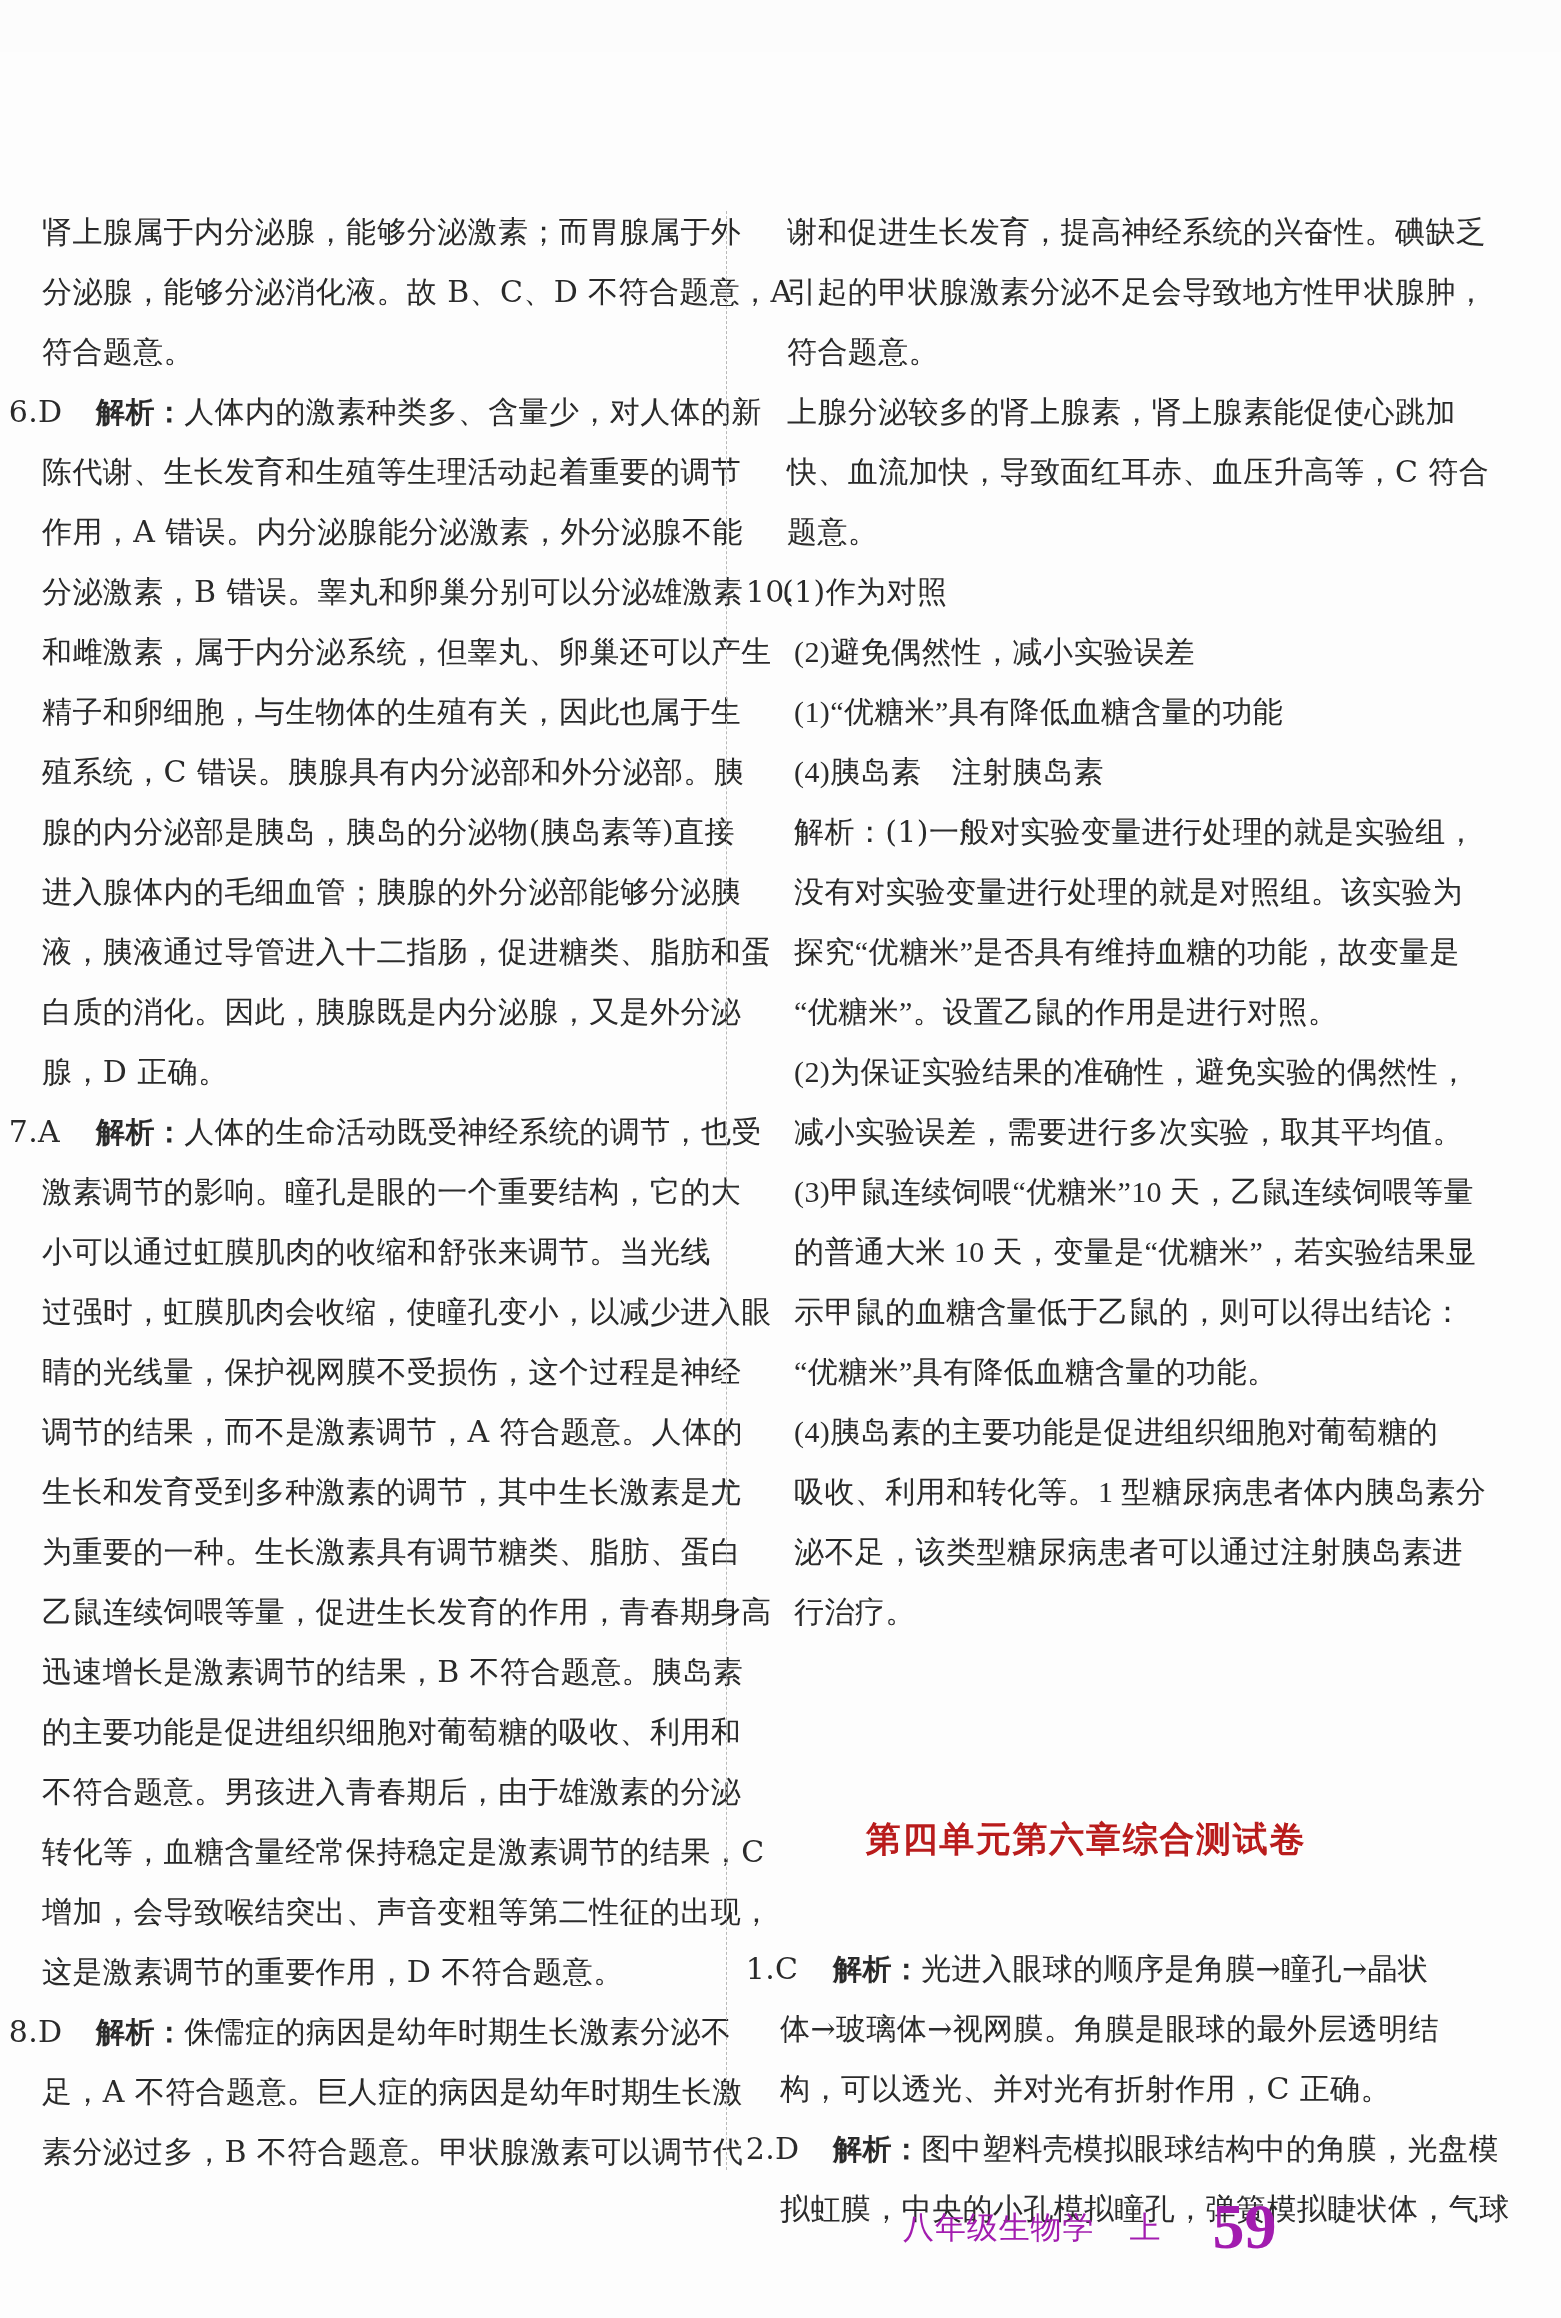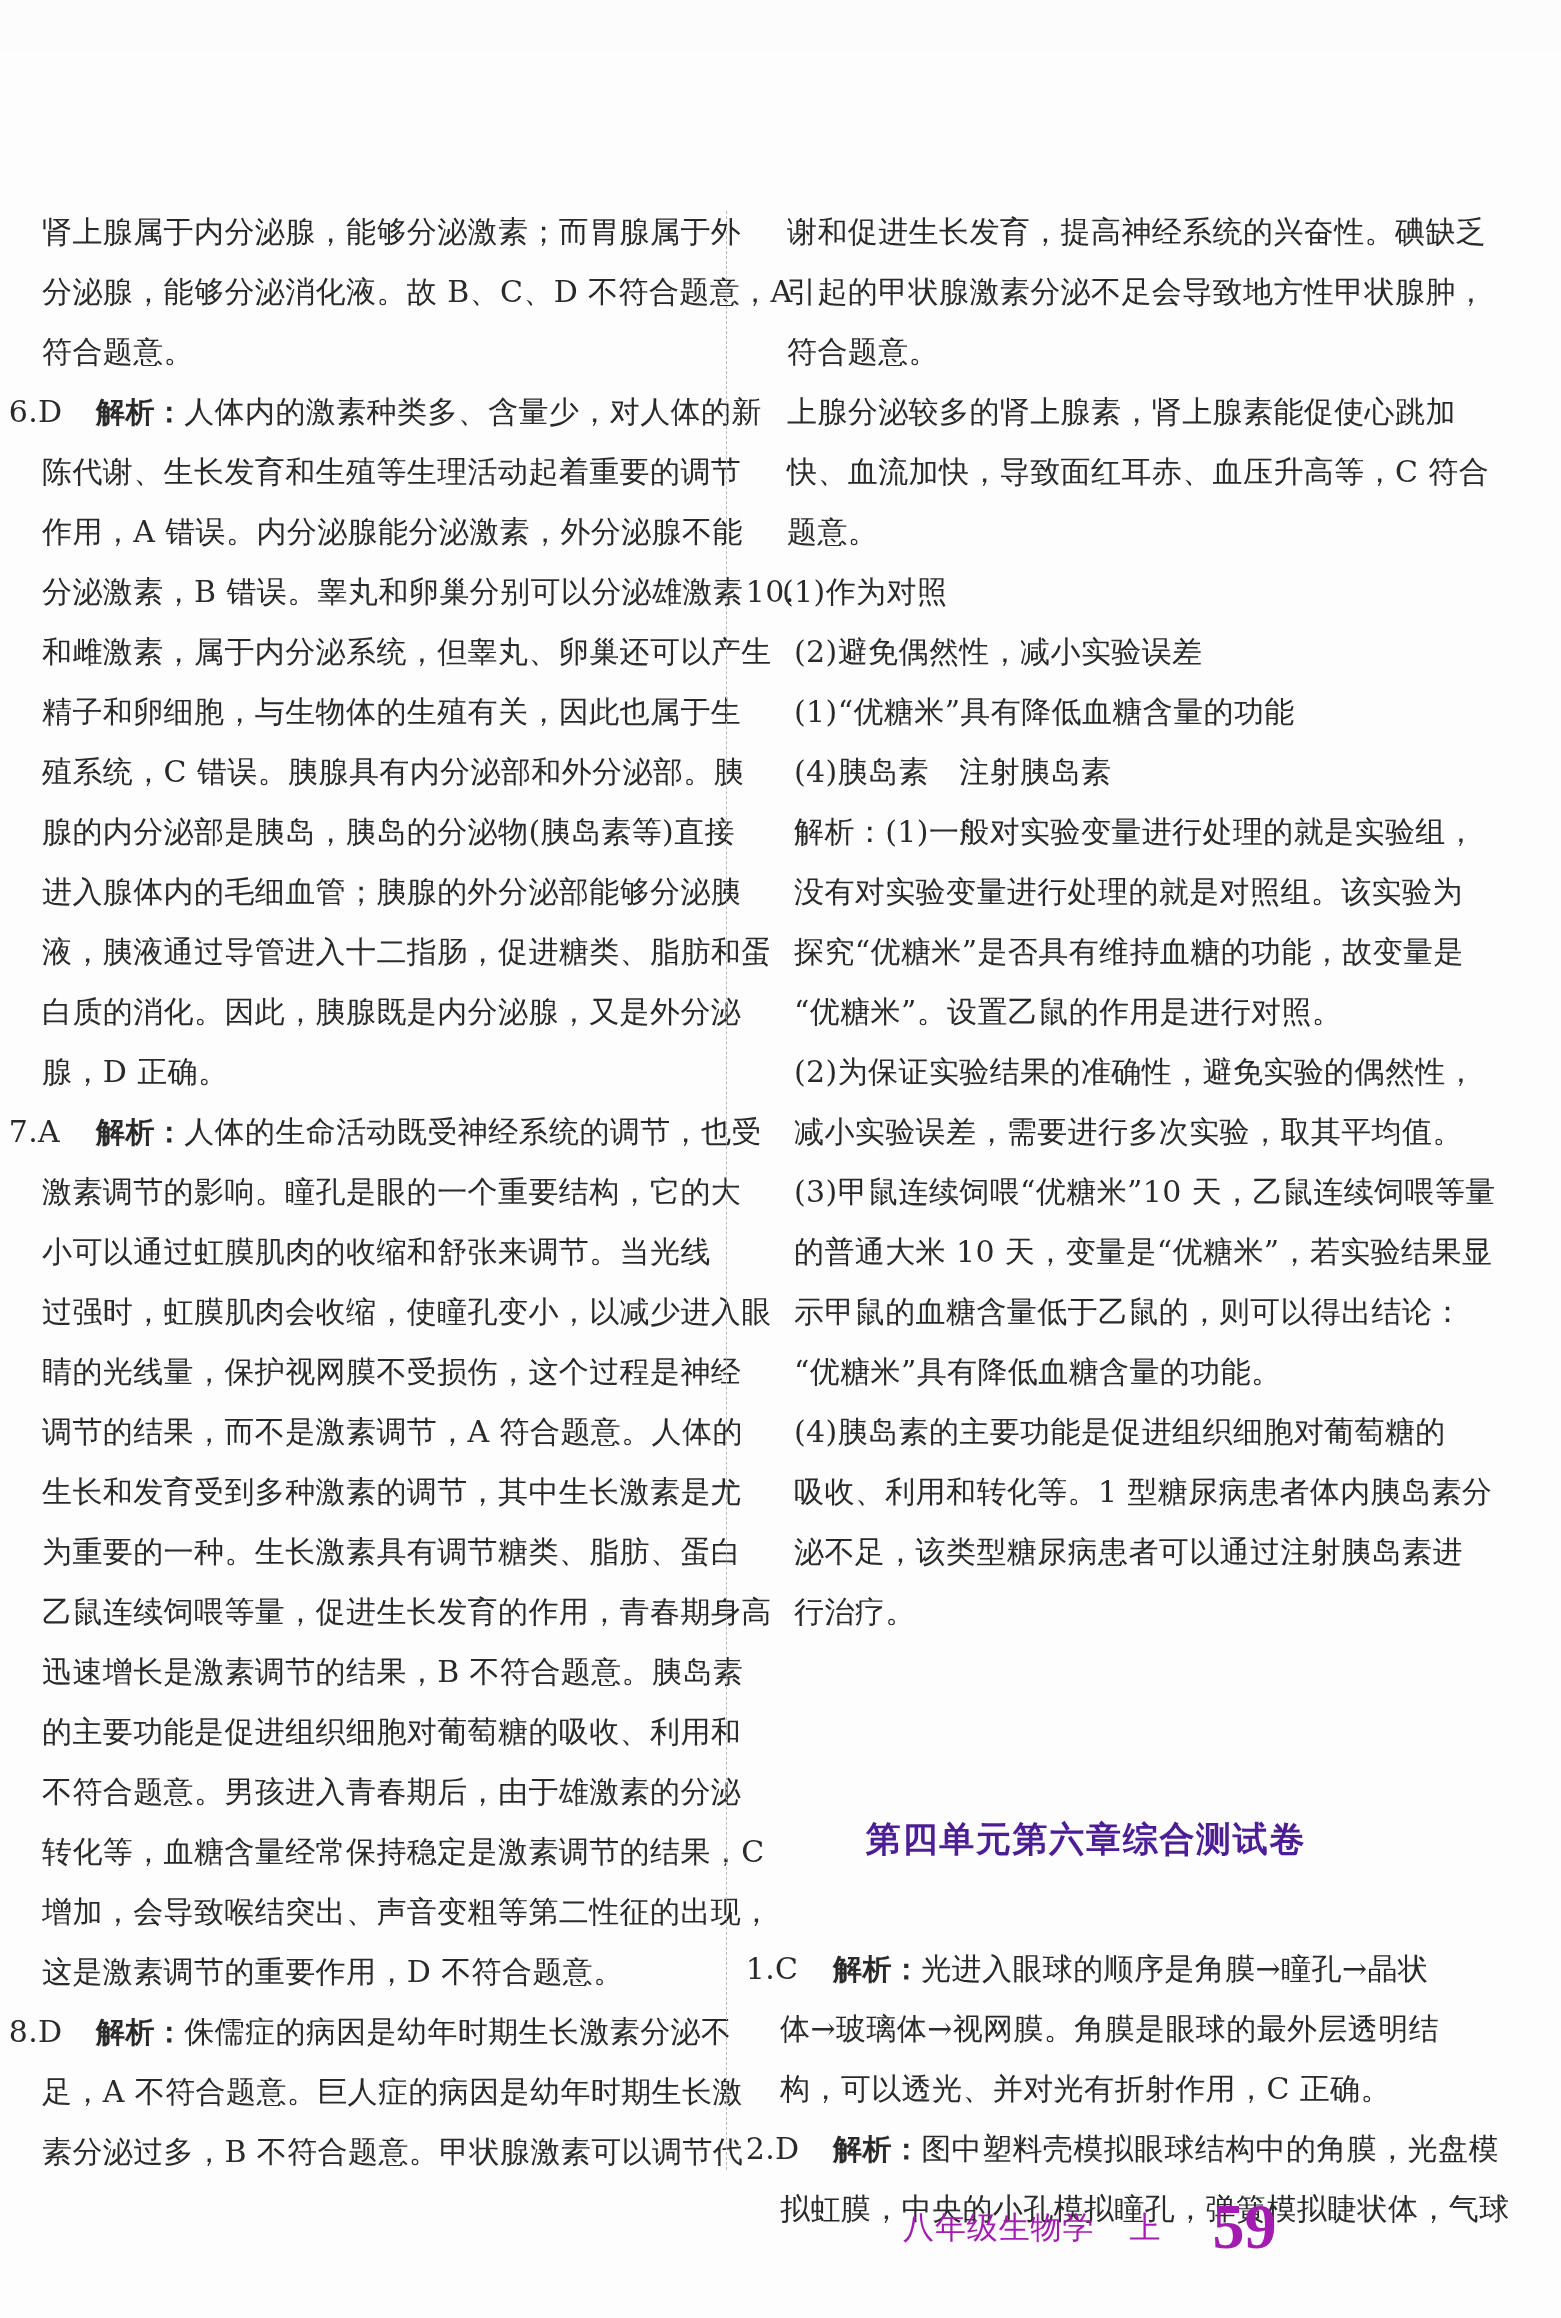--- a/index.html
+++ b/index.html
@@ -12,37 +12,37 @@
   .col.left  { left: 0;   width: 712px; }
   .col.right { left: 737px; width: 712px; }
   .line {
     position: relative; height: 60px; line-height: 60px;
     font-size: 30px; letter-spacing: 0.4px; white-space: nowrap;
   }
   .line .txt { position: absolute; left: 42px; }
   .line.q .num { position: absolute; left: 8.7px; }
   .line.q .txt { left: 42px; }
   .line.q .label { font-weight: bold; font-family: "DejaVu Sans", sans-serif; font-size: 29px; }
-  .line.sub .txt { left: 49px; }
+  .line.sub .txt { left: 49px; font-family: Liberation Serif, serif; }
   .line.q10 .num { position: absolute; left: 8.7px; }
   .col.right .line.q .num, .col.right .line.q10 .num { left: 8.7px; }
   .right .line .txt { left: 50px; }
   .right .line.q .txt { left: 50px; }
   .right .line.sub .txt { left: 57px; }
   .right .line.analysis .txt { left: 57px; }
   .right .line.q10 .txt { left: 45px; }
   .right .line.cont2 .txt { left: 43px; }
   .divider {
     position: absolute; left: 726px; top: 211px; height: 1959px; width: 0;
     border-left: 1.7px dashed #b8b8b8;
   }
   .section-title {
     position: absolute; left: 808px; top: 1816px; width: 556px; text-align: center;
     font-family: "DejaVu Sans", sans-serif; font-weight: bold; font-size: 35px;
-    color: #4c1d95; letter-spacing: 1.7px;
+    color: #b91c1c; letter-spacing: 1.7px;
   }
   .footer {
     position: absolute; left: 903px; top: 2163px; height: 96px;
     display: flex; align-items: flex-end; color: #a21caf;
   }
   .footer .book { font-family: "DejaVu Sans", sans-serif; font-size: 31px; letter-spacing: 0.9px; padding-bottom: 10.4px; }
   .footer .vol { font-family: "DejaVu Sans", sans-serif; font-size: 31px; margin-left: 35px; padding-bottom: 10.4px; }
   .footer .pnum { font-family: "Liberation Serif", serif; font-weight: bold; font-size: 64px; margin-left: 52px; line-height: 1; }
   .scan-top { position: absolute; left: 0; top: 0; width: 1561px; height: 52px; background: #fcfcfc; }
 </style>

